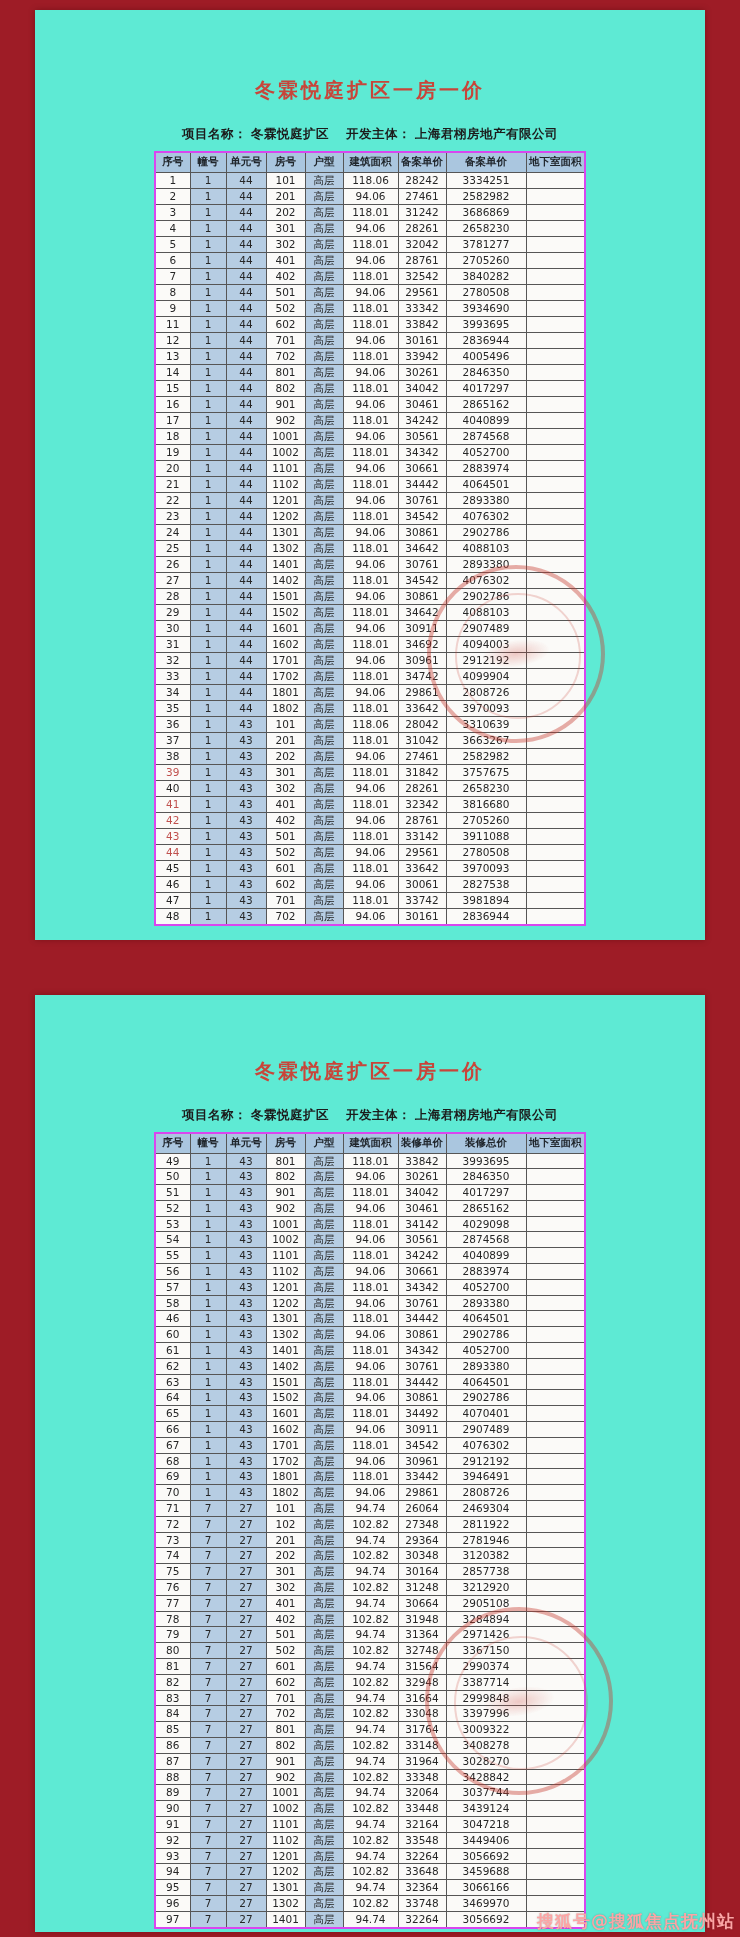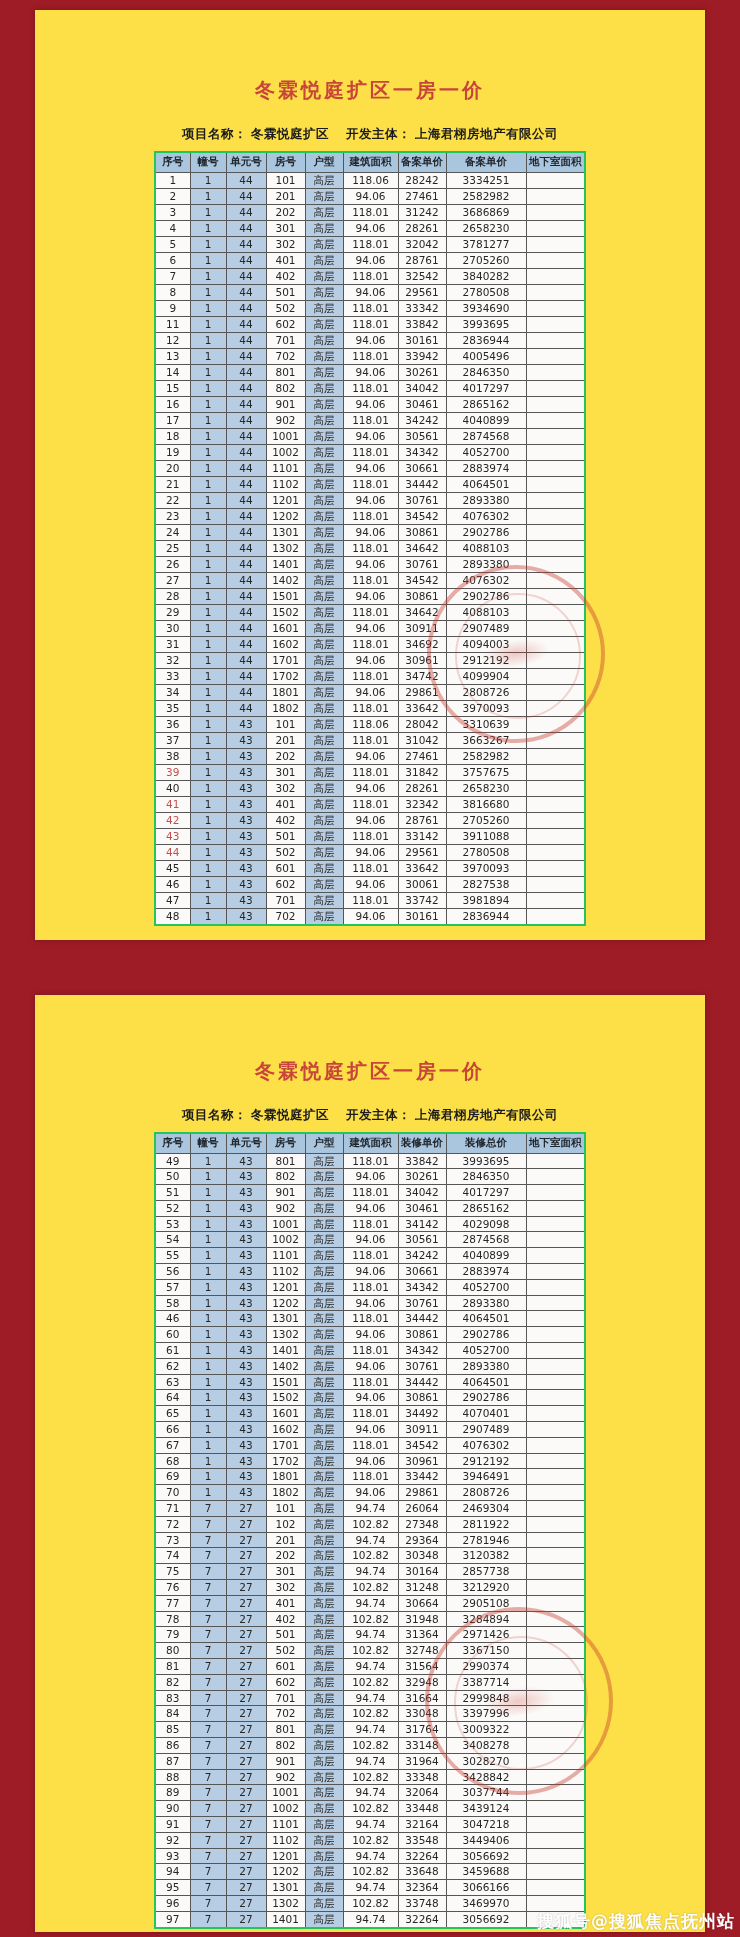--- a/index.html
+++ b/index.html
@@ -7,21 +7,21 @@
   body {
     position:relative;
     background:#9e1c26;
     font-family:"DejaVu Sans","Liberation Sans",sans-serif;
     overflow:hidden;
   }
   .doc-page {
     position:absolute;
     left:35px;
     width:670px;
-    background:#fde047;
+    background:#5eead4;
     box-shadow:0 0 6px rgba(60,0,0,.35);
   }
   .page-1 { top:10px;  height:930px; padding-top:68px; }
   .page-2 { top:995px; height:937px; padding-top:64px; }
   .doc-title {
     text-align:center;
     color:#c8453a;
     font-size:20px;
     line-height:25px;
     font-weight:bold;
@@ -35,21 +35,21 @@
     font-weight:bold;
     margin-top:22px;
     letter-spacing:.5px;
   }
   .doc-subtitle span { margin:0 2px; }
   .price-table {
     border-collapse:collapse;
     table-layout:fixed;
     width:432px;
     margin:9px auto 0 auto;
-    border:2px solid #22c55e;
+    border:2px solid #d946ef;
     background:#fbfaf8;
   }
   .price-table th, .price-table td {
     border:1px solid #565656;
     text-align:center;
     font-size:10.5px;
     color:#262626;
     white-space:nowrap;
     overflow:hidden;
     padding:0;
@@ -90,21 +90,21 @@
     left:30%; top:42%; width:40%; height:16%;
     background:
       radial-gradient(closest-side, rgba(199,59,48,.35), rgba(199,59,48,0)) ;
     transform:rotate(-8deg);
   }
   .seal-1 { left:392px; top:555px; width:178px; height:178px; }
   .seal-2 { left:390px; top:612px; width:188px; height:188px; }
   .watermark {
     position:absolute;
     right:5px; bottom:4px;
-    color:#ffffff;
+    color:#fca5a5;
     font-size:17px;
     font-weight:bold;
     letter-spacing:1px;
     text-shadow:0 0 2px rgba(0,0,0,.25);
   }
 </style>
 </head>
 <body>
 
 <section class="doc-page page-1">

